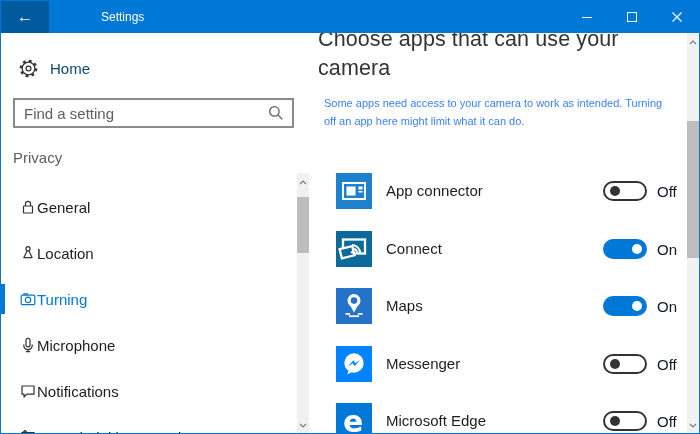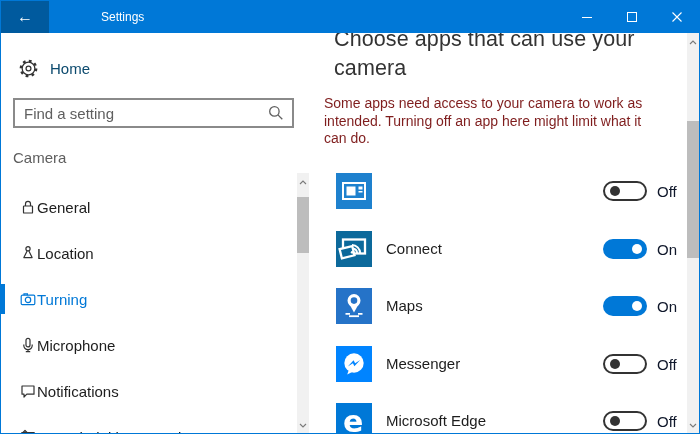--- a/index.html
+++ b/index.html
@@ -36,23 +36,23 @@
   .scrollbar{position:absolute;width:12px;background:#f1f1f1;}
   .sb-side{left:296px;top:172px;height:261px;}
   .sb-main{left:686px;top:32px;height:401px;}
   .sb-arrow{position:absolute;left:0;width:12px;height:14px;display:flex;align-items:center;justify-content:center;cursor:pointer;}
   .sb-arrow.up{top:2px;}
   .sb-arrow.down{bottom:2px;}
   .sb-thumb{position:absolute;left:0;width:12px;background:#bdbdbd;cursor:pointer;}
   .sb-side .sb-thumb{top:24px;height:56px;}
   .sb-main .sb-thumb{top:88px;height:137px;}
   
-  .heading{position:absolute;left:333px;top:24px;width:348px;font-size:21.5px;line-height:29px;
+  .heading{position:absolute;left:317px;top:24px;width:348px;font-size:21.5px;line-height:29px;
     font-weight:400;color:#333;letter-spacing:0.1px;}
-  .description{position:absolute;left:323px;top:94px;width:340px;font-size:14px;line-height:17.5px;color:#7f1d1d;}
+  .description{position:absolute;left:323px;top:94px;width:340px;font-size:11px;line-height:17.5px;color:#3b82f6;}
   .app-row{position:absolute;left:335px;width:358px;height:40px;}
   .row-0{top:172px;} .row-1{top:230px;} .row-2{top:287px;} .row-3{top:345px;} .row-4{top:402px;}
   .tile{position:absolute;left:0;top:0;width:36px;height:36px;overflow:hidden;}
   .tile svg{display:block;}
   .tile-app-connector{background:#1e81ce;}
   .tile-connect{background:#0c699b;}
   .tile-maps{background:#2573c8;}
   .tile-messenger{background:#0084ff;}
   .tile-edge{background:#0078d7;}
   .edge-e{position:absolute;left:7px;top:1px;color:#fff;font-size:30px;font-weight:bold;
@@ -104,21 +104,21 @@
   </div>
 
   <div class="search-box">
     <input type="text" placeholder="Find a setting" style="">
     <svg class="search-glyph" viewBox="0 0 18 18">
       <circle cx="7.4" cy="7.4" r="4.7" fill="none" stroke="#5f5f5f" stroke-width="1.3"></circle>
       <path d="M10.9 10.9 L15.3 15.3" stroke="#5f5f5f" stroke-width="1.3"></path>
     </svg>
   </div>
 
-  <div class="section-label">Camera</div>
+  <div class="section-label">Privacy</div>
 
   <div class="nav-item" style="top:183px">
     <svg class="icon" viewBox="0 0 18 18">
       <rect x="4.5" y="8" width="9" height="7" rx="0.6" fill="none" stroke="#333" stroke-width="1.2"></rect>
       <path d="M6.5 8 V5.8 a2.5 2.5 0 0 1 5 0 V8" fill="none" stroke="#333" stroke-width="1.2"></path>
     </svg>
     <span class="label">General</span>
   </div>
 
   <div class="nav-item" style="top:229px">
@@ -180,20 +180,21 @@
 
   <div class="app-row row-0">
     <div class="tile tile-app-connector">
       <svg width="36" height="36" viewBox="0 0 36 36">
         <rect x="7" y="10" width="22" height="16" fill="none" stroke="#fff" stroke-width="2"></rect>
         <rect x="10.5" y="13.5" width="9" height="9" fill="#fff"></rect>
         <rect x="22.5" y="13.5" width="4" height="3" fill="#fff"></rect>
         <rect x="22.5" y="18" width="4" height="1.5" fill="#fff"></rect>
       </svg>
     </div>
+    <span class="app-name">App connector</span>
     <div class="toggle off">
         <span class="knob"></span>
       </div>
     <span class="toggle-state">Off</span>
   </div>
 
   <div class="app-row row-1">
     <div class="tile tile-connect">
       <svg width="36" height="36" viewBox="0 0 36 36">
         <rect x="7" y="8.5" width="22" height="14" fill="none" stroke="#fff" stroke-width="2.3"></rect>

